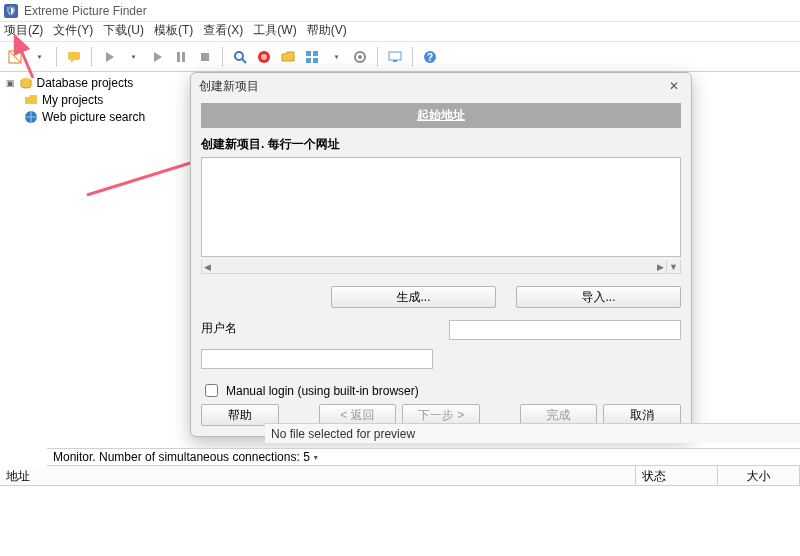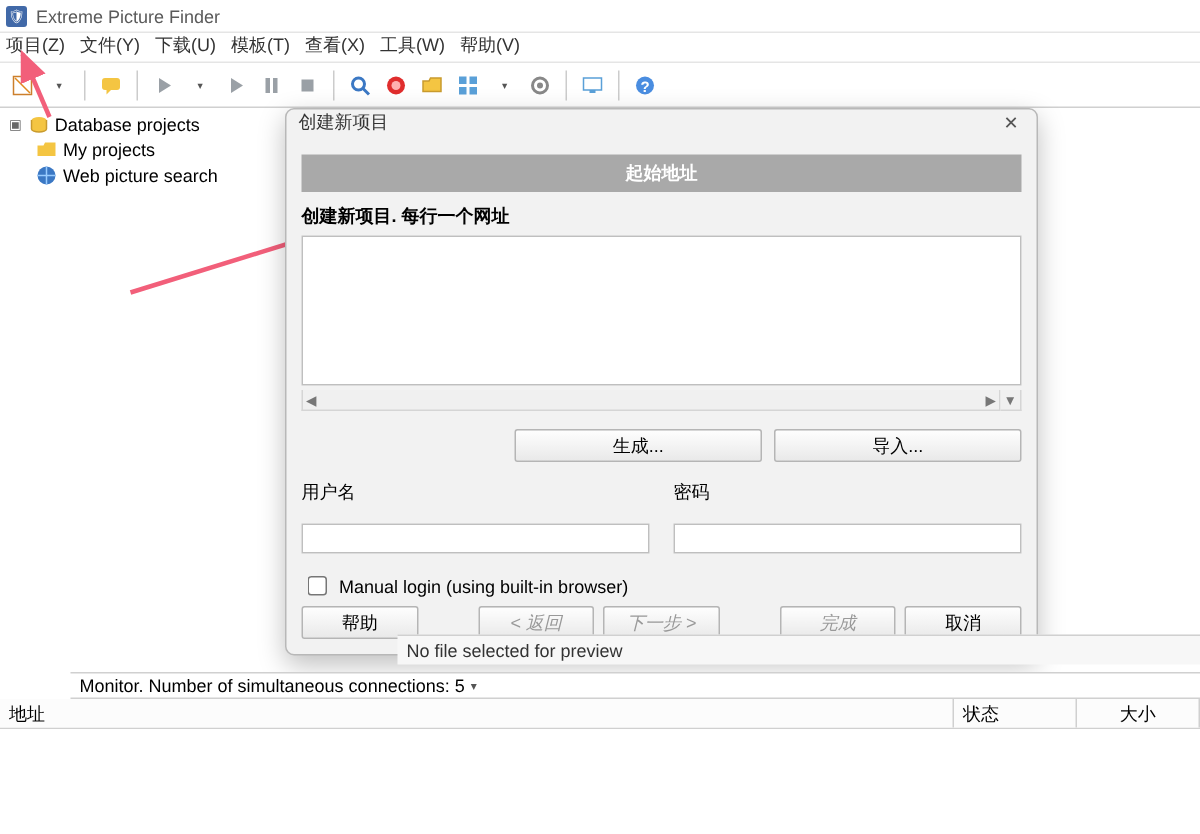--- a/index.html
+++ b/index.html
@@ -38,33 +38,33 @@
   .colh.addr { flex: 1; }
   .colh.status { width: 82px; }
   .colh.size { width: 82px; text-align: center; }
 
   
   .dialog {
     position: absolute; left: 190px; top: 72px; width: 502px;
     background: #f2f2f2; border: 1px solid #b8b8b8; border-radius: 6px;
     box-shadow: 0 6px 18px rgba(0,0,0,0.25);
   }
-  .dlg-title { height: 26px; display: flex; padding: 0 8px; font-size: 12px; color: #333; }
+  .dlg-title { height: 26px; display: flex; align-items: center; padding: 0 8px; font-size: 12px; color: #333; }
   .dlg-close { margin-left: auto; width: 18px; height: 18px; display: inline-flex; align-items: center; justify-content: center; color: #555; }
   .dlg-body { padding: 4px 10px 10px; }
-  .dlg-banner { background: #a9a9a9; color: #fff; font-weight: bold; text-align: center; padding: 4px 0; margin-bottom: 8px; }
+  .dlg-banner { background: #a9a9a9; color: #fff; font-weight: bold; text-align: center; padding: 4px 0; margin-bottom: 8px; text-decoration: underline; }
   .dlg-label-bold { font-weight: bold; margin: 6px 0 4px; }
   .dlg-textarea { width: 100%; height: 100px; border: 1px solid #bfbfbf; background: #fff; resize: none; font-family: inherit; font-size: 12px; padding: 2px; }
   .scrollbar-fake { display:flex; }
   .scroll-h { flex:1; height:14px; background:#f0f0f0; border:1px solid #d5d5d5; border-top:none; display:flex; justify-content:space-between; align-items:center; padding:0 2px; color:#777; font-size:9px; }
   .scroll-corner { width:14px; height:14px; background:#f0f0f0; border:1px solid #d5d5d5; border-top:none; border-left:none; color:#777; font-size:9px; display:inline-flex; align-items:center; justify-content:center;}
-  .btn-row { display: flex; gap: 8px; margin-top: 10px; }
+  .btn-row { display: flex; gap: 20px; margin-top: 10px; }
   .btn-row.right { justify-content: flex-end; }
   .dbtn { flex: 1; height: 22px; border: 1px solid #b5b5b5; background: linear-gradient(#fefefe,#e9e9e9); border-radius: 2px; font-size: 12px; }
-  .dbtn:disabled { color: #999; font-style: italic; }
+  .dbtn:disabled { color: #999; }
   .field-row { display: flex; gap: 16px; margin-top: 12px; }
   .field { flex: 1; }
   .field label { display: block; margin-bottom: 12px; }
   .field input { width: 100%; height: 20px; border: 1px solid #bfbfbf; background: #fff; padding: 0 3px; font-size: 12px; }
   .check-row { margin-top: 12px; display: flex; align-items: center; gap: 5px; }
   .check-row input { width: 13px; height: 13px; }
   .dlg-footer { display: flex; gap: 6px; margin-top: 4px; }
   .dlg-footer .dbtn { flex: 1; }
 
   
@@ -244,21 +244,20 @@
     <div class="btn-row right" style="margin-top:12px;">
       <button class="dbtn" style="width:165px;flex:none;">生成...</button>
       <button class="dbtn" style="width:165px;flex:none;">导入...</button>
     </div>
     <div class="field-row">
       <div class="field">
         <label>用户名</label>
         <input type="text" value="" style="">
       </div>
       <div class="field">
-        <label>密码</label>
         <input type="password" value="" style="">
       </div>
     </div>
     <div class="check-row">
       <input type="checkbox" style="">
       <span>Manual login (using built-in browser)</span>
     </div>
     <div class="dlg-footer">
       <button class="dbtn">帮助</button>
       <span style="width:28px;"></span>

